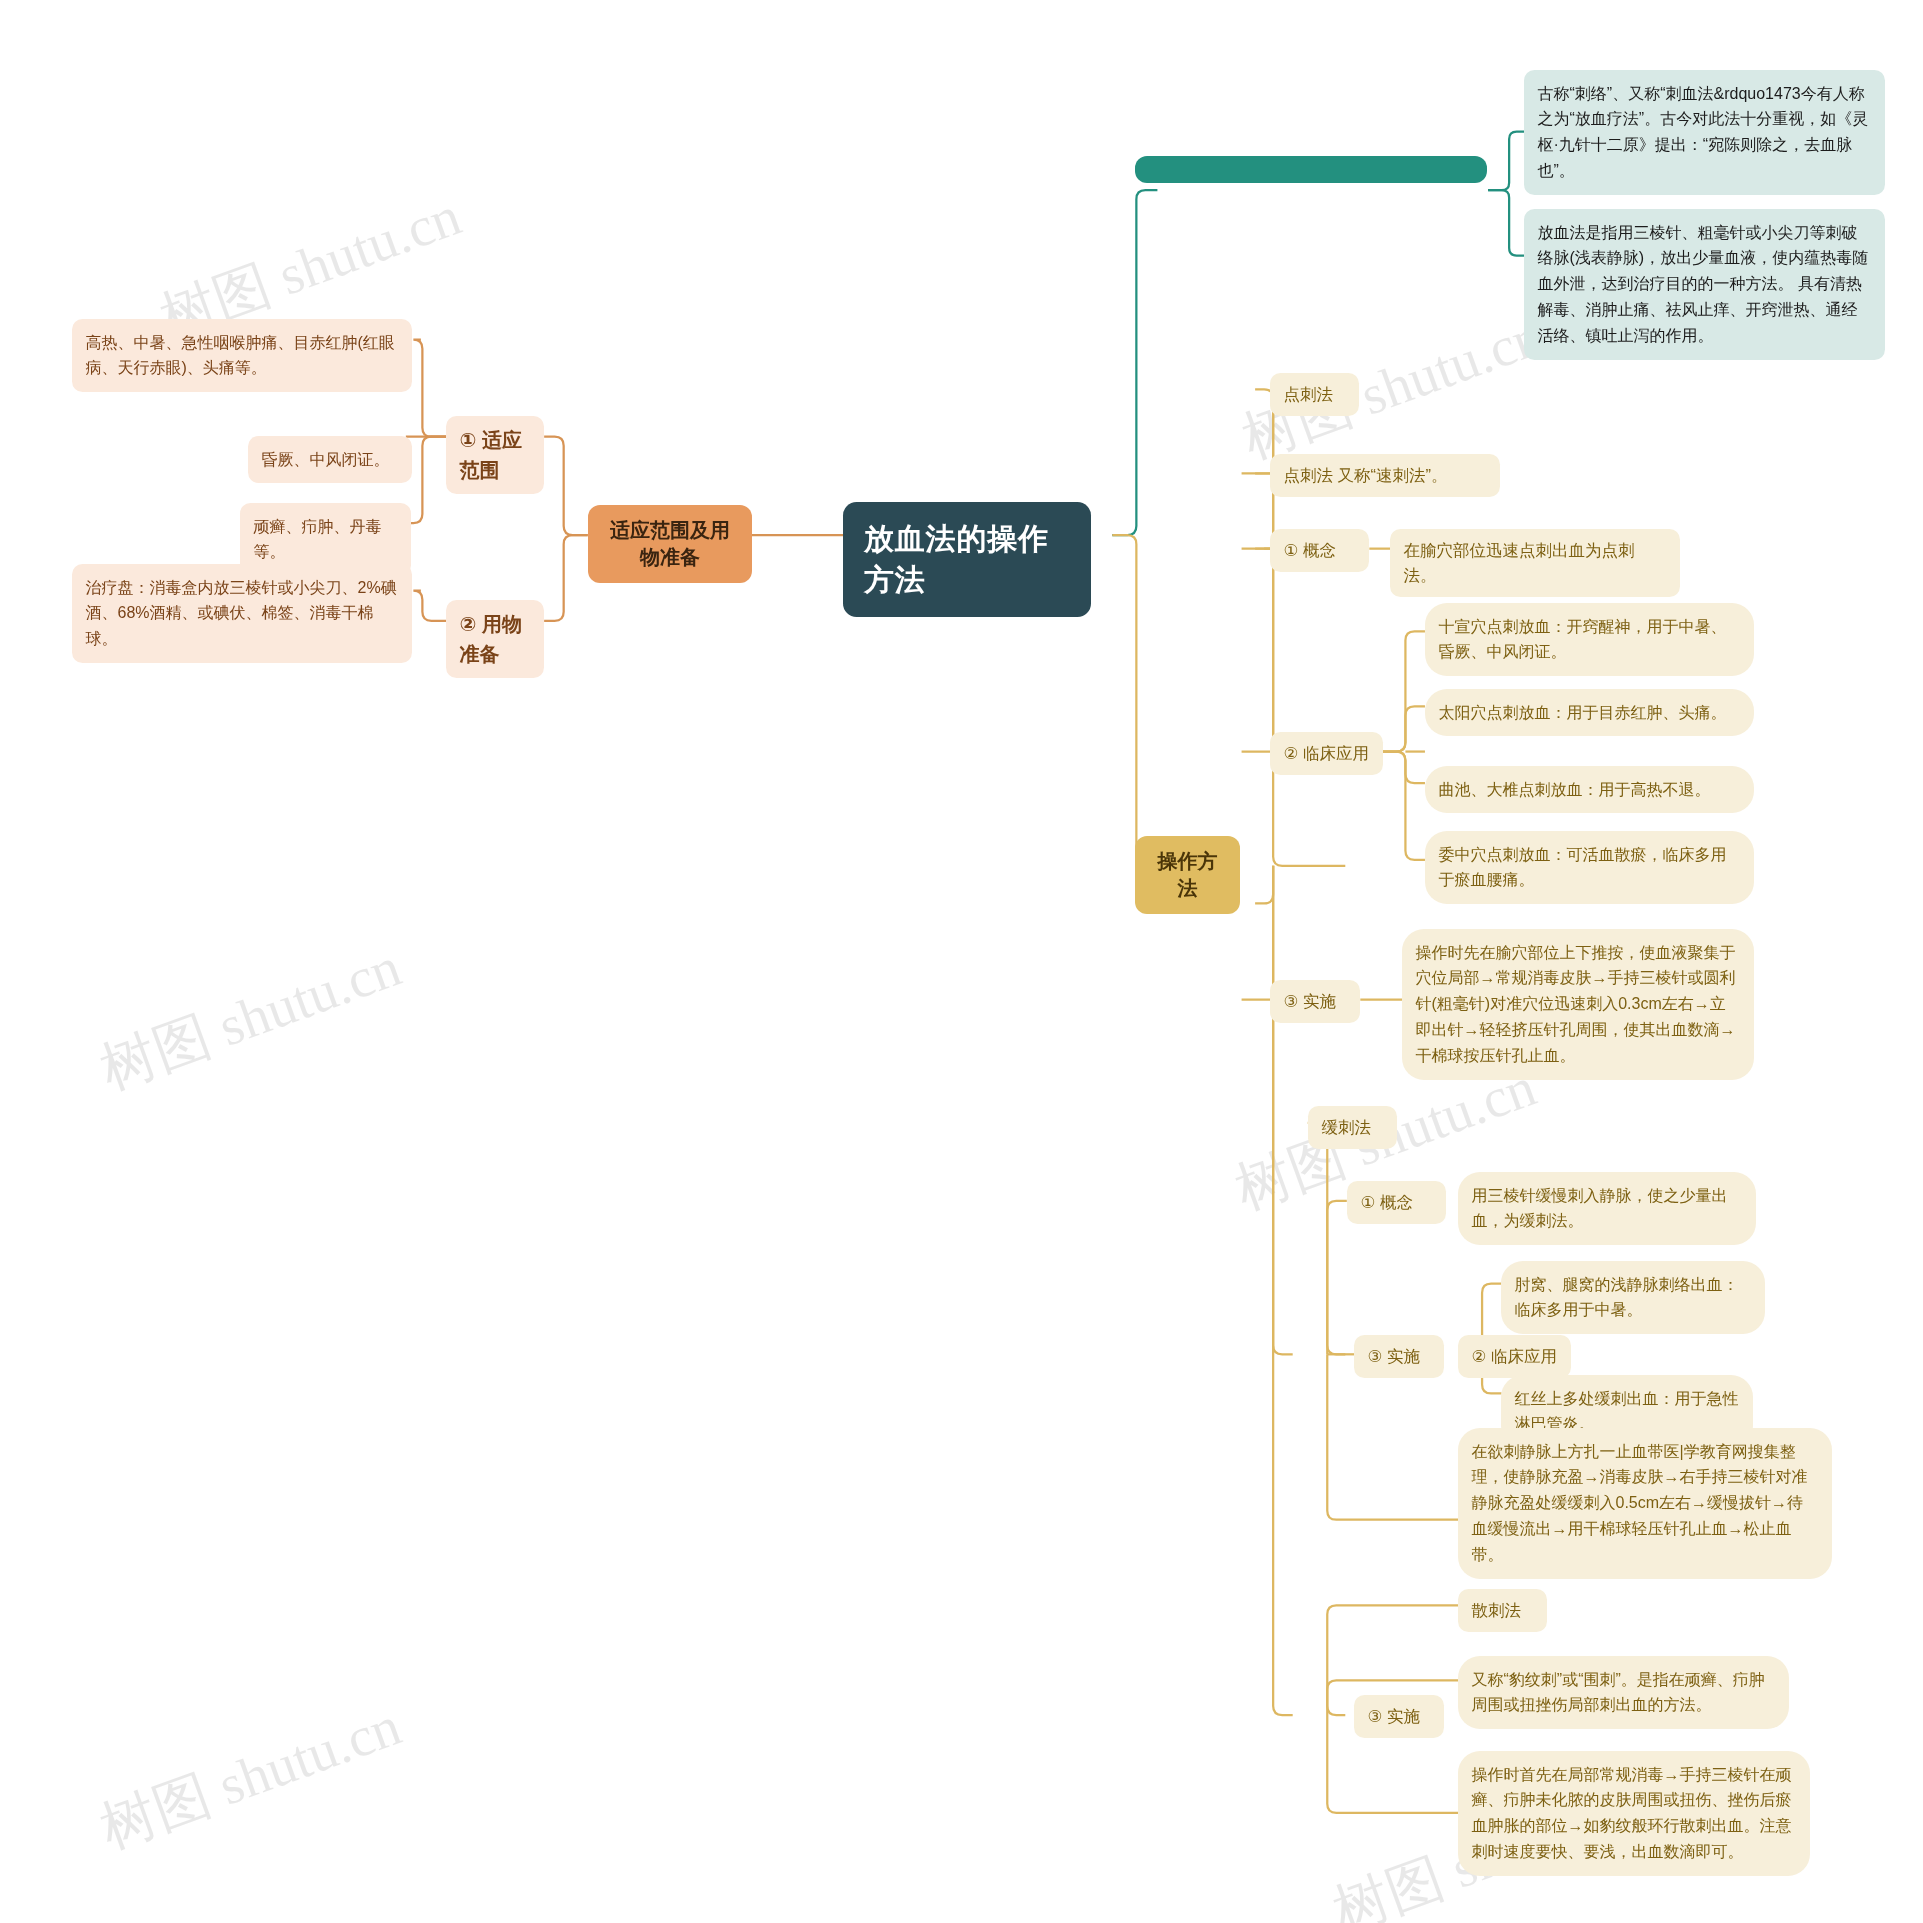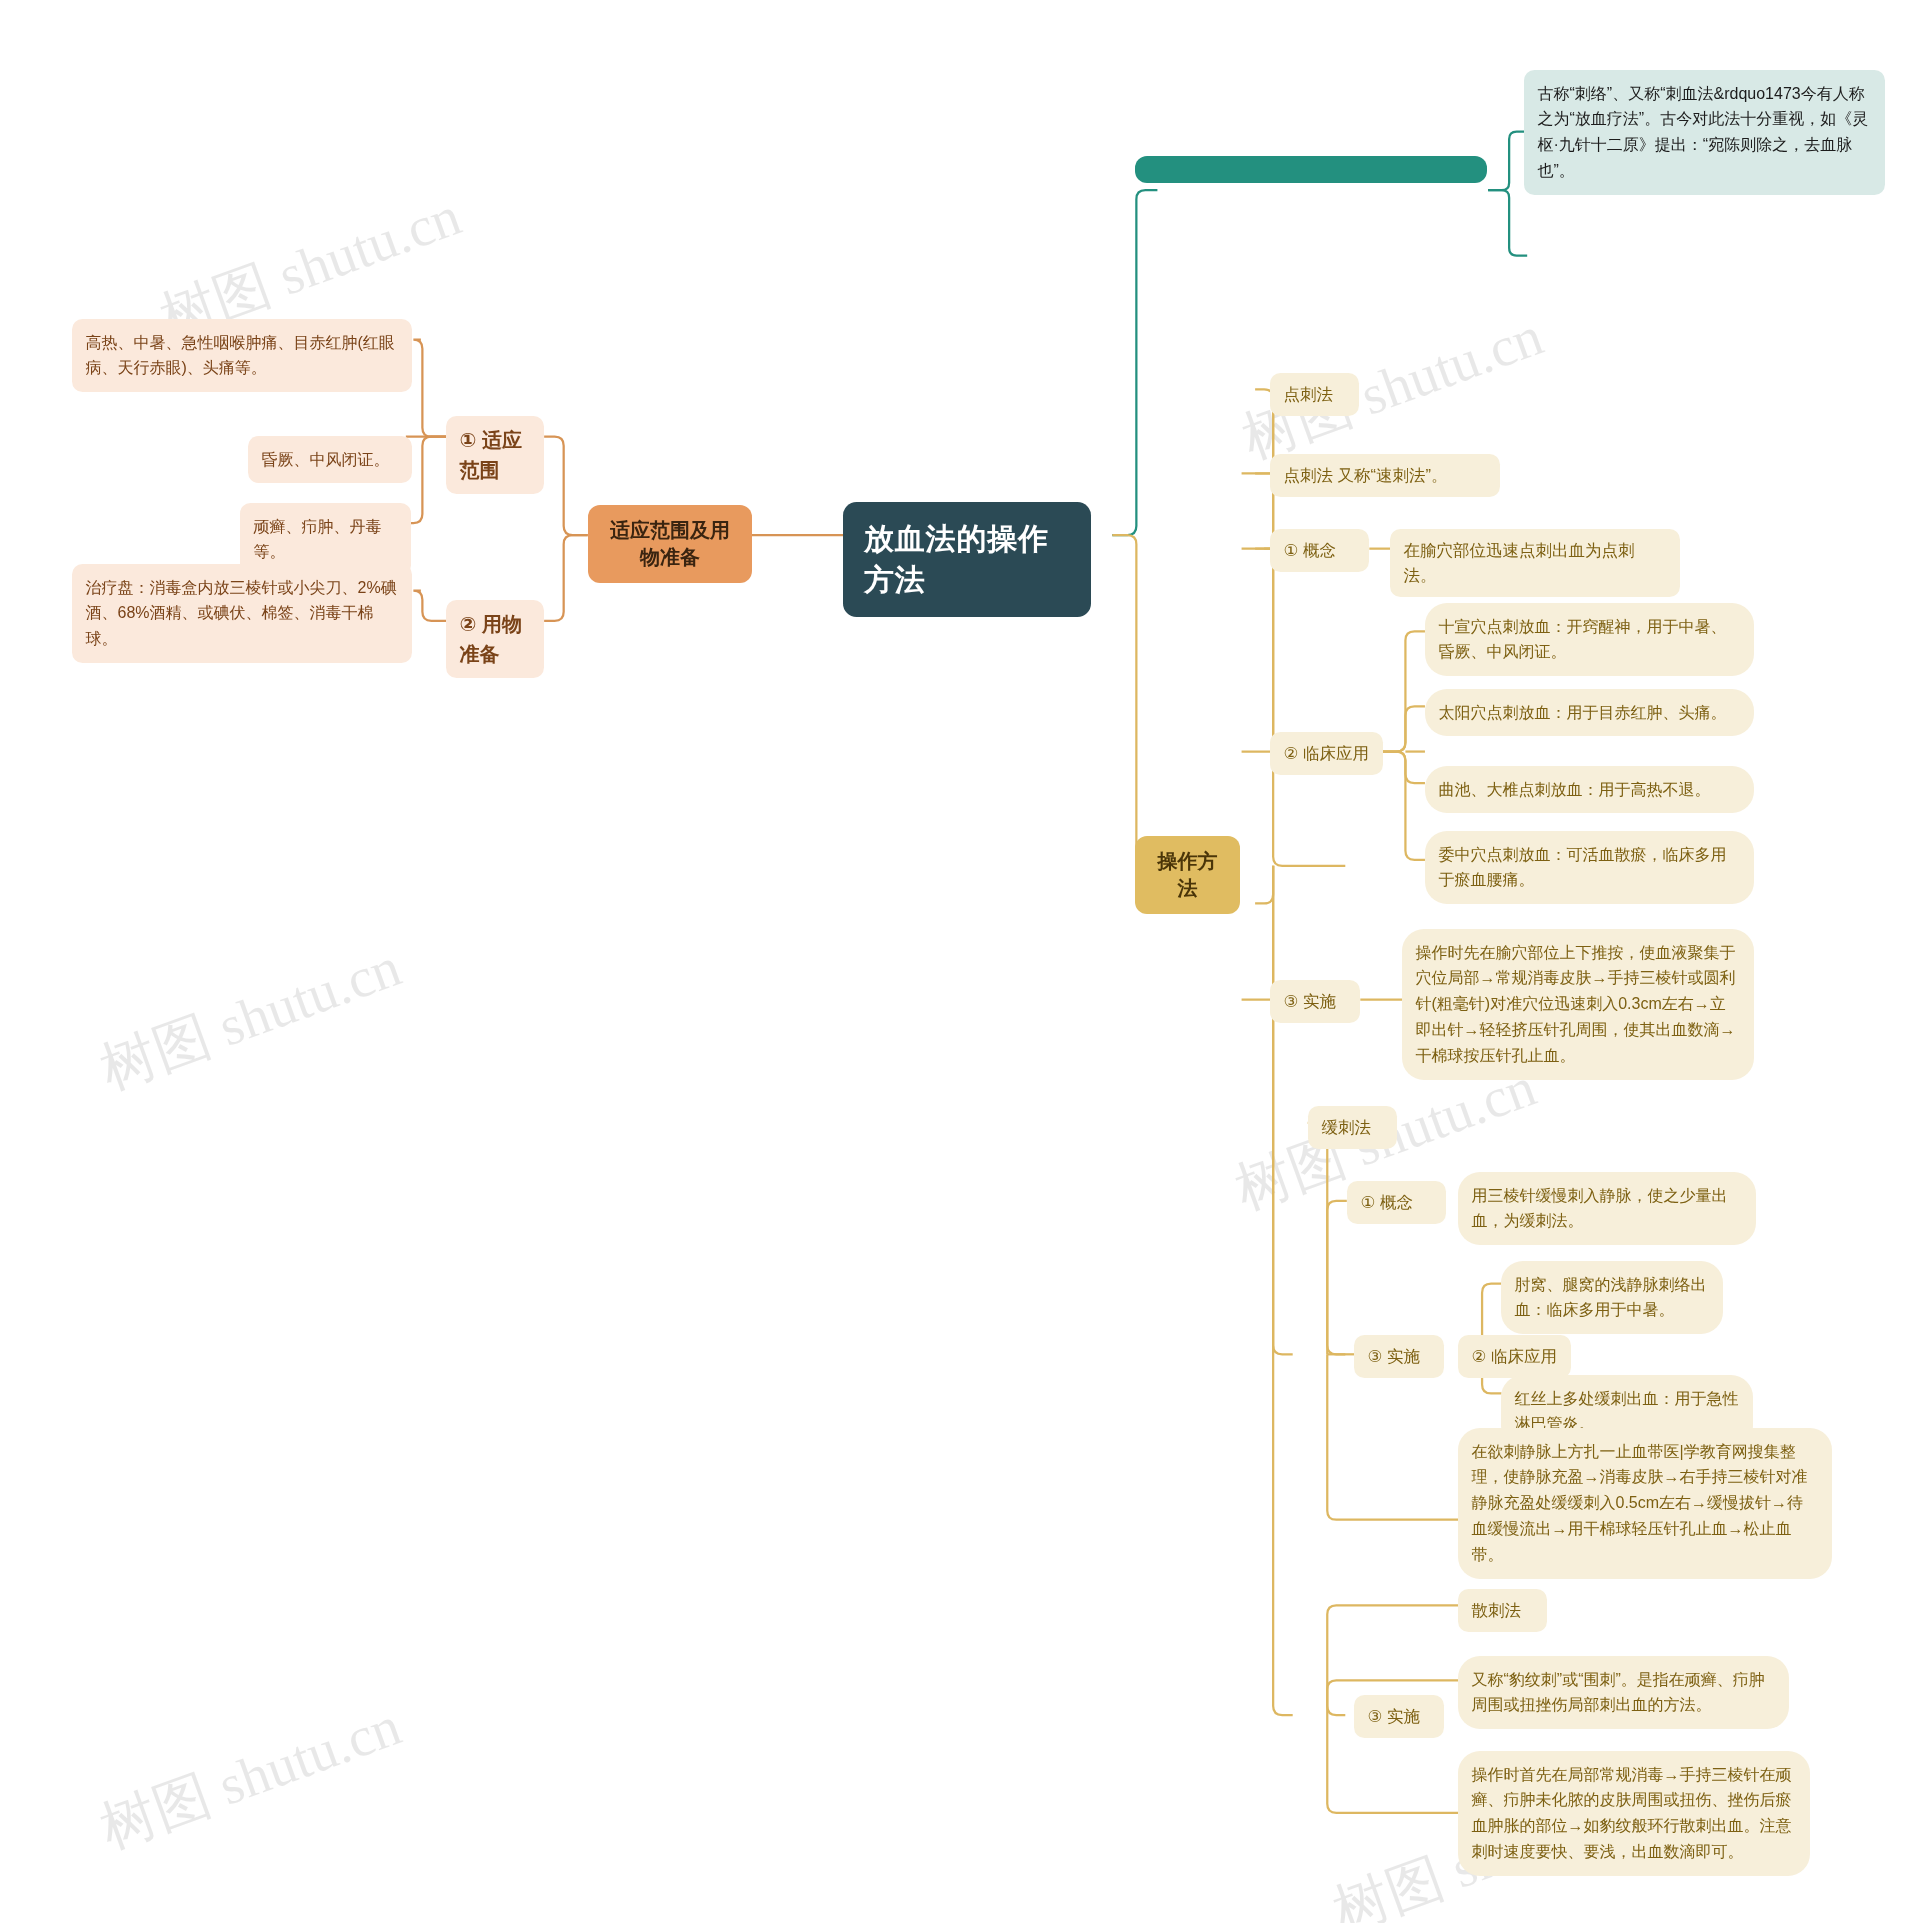--- a/index.html
+++ b/index.html
@@ -120,20 +120,23 @@
   </div>
 
   <div class="node lvl1-teal" style="left:1135px;top:156px;width:352px;">
     <span class="txt"></span>
   </div>
 
   <div class="node leaf-teal" style="left:1524px;top:70px;width:361px;align-items:flex-start;">
     <span class="txt">古称“刺络”、又称“刺血法&amp;rdquo1473今有人称之为“放血疗法”。古今对此法十分重视，如《灵枢·九针十二原》提出：“宛陈则除之，去血脉也”。</span>
   </div>
 
+  <div class="node leaf-teal" style="left:1524px;top:209px;width:361px;align-items:flex-start;">
+    <span class="txt">放血法是指用三棱针、粗毫针或小尖刀等刺破络脉(浅表静脉)，放出少量血液，使内蕴热毒随血外泄，达到治疗目的的一种方法。 具有清热解毒、消肿止痛、祛风止痒、开窍泄热、通经活络、镇吐止泻的作用。</span>
+  </div>
 
   <div class="node lvl1-orange" style="left:588px;top:505px;width:164px;justify-content:center;">
     <span class="txt" style="text-align:center;">适应范围及用物准备</span>
   </div>
 
   <div class="node leaf-orange-s" style="left:446px;top:416px;width:98px;">
     <span class="txt">① 适应范围</span>
   </div>
   <div class="node leaf-orange-s" style="left:446px;top:600px;width:98px;">
     <span class="txt">② 用物准备</span>
@@ -200,21 +203,21 @@
   </div>
   <div class="node leaf-gold" style="left:1458px;top:1172px;width:298px;align-items:flex-end;">
     <span class="txt">用三棱针缓慢刺入静脉，使之少量出血，为缓刺法。</span>
   </div>
   <div class="node leaf-gold-s" style="left:1354px;top:1335px;width:90px;">
     <span class="txt">③ 实施</span>
   </div>
   <div class="node leaf-gold-s" style="left:1458px;top:1335px;width:113px;">
     <span class="txt">② 临床应用</span>
   </div>
-  <div class="node leaf-gold" style="left:1501px;top:1261px;width:222px;align-items:flex-start;">
+  <div class="node leaf-gold" style="left:1501px;top:1261px;width:264px;align-items:flex-start;">
     <span class="txt">肘窝、腿窝的浅静脉刺络出血：临床多用于中暑。</span>
   </div>
   <div class="node leaf-gold" style="left:1501px;top:1375px;width:252px;">
     <span class="txt">红丝上多处缓刺出血：用于急性淋巴管炎。</span>
   </div>
   <div class="node leaf-gold" style="left:1458px;top:1428px;width:374px;align-items:flex-start;">
     <span class="txt">在欲刺静脉上方扎一止血带医|学教育网搜集整理，使静脉充盈→消毒皮肤→右手持三棱针对准静脉充盈处缓缓刺入0.5cm左右→缓慢拔针→待血缓慢流出→用干棉球轻压针孔止血→松止血带。</span>
   </div>
 
   <div class="node leaf-gold-s" style="left:1458px;top:1589px;width:89px;">

